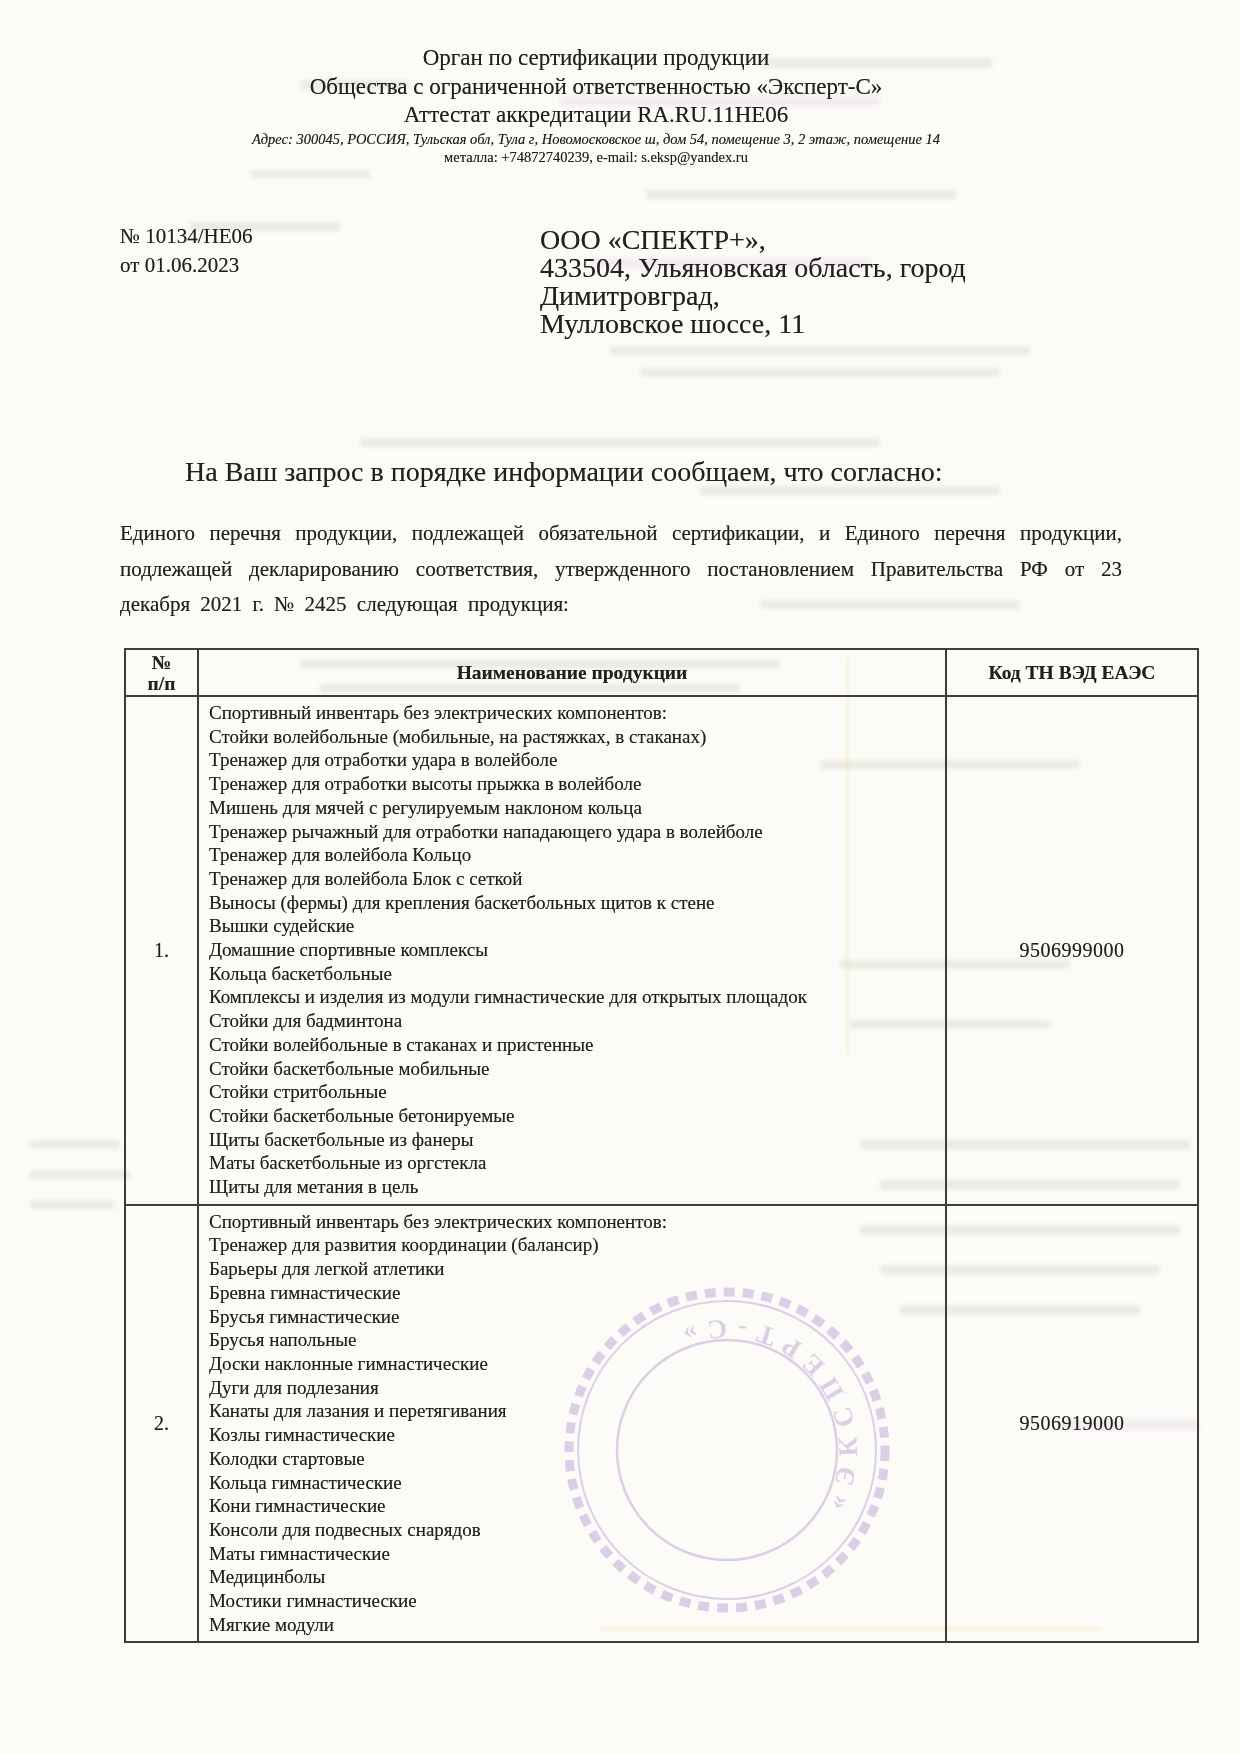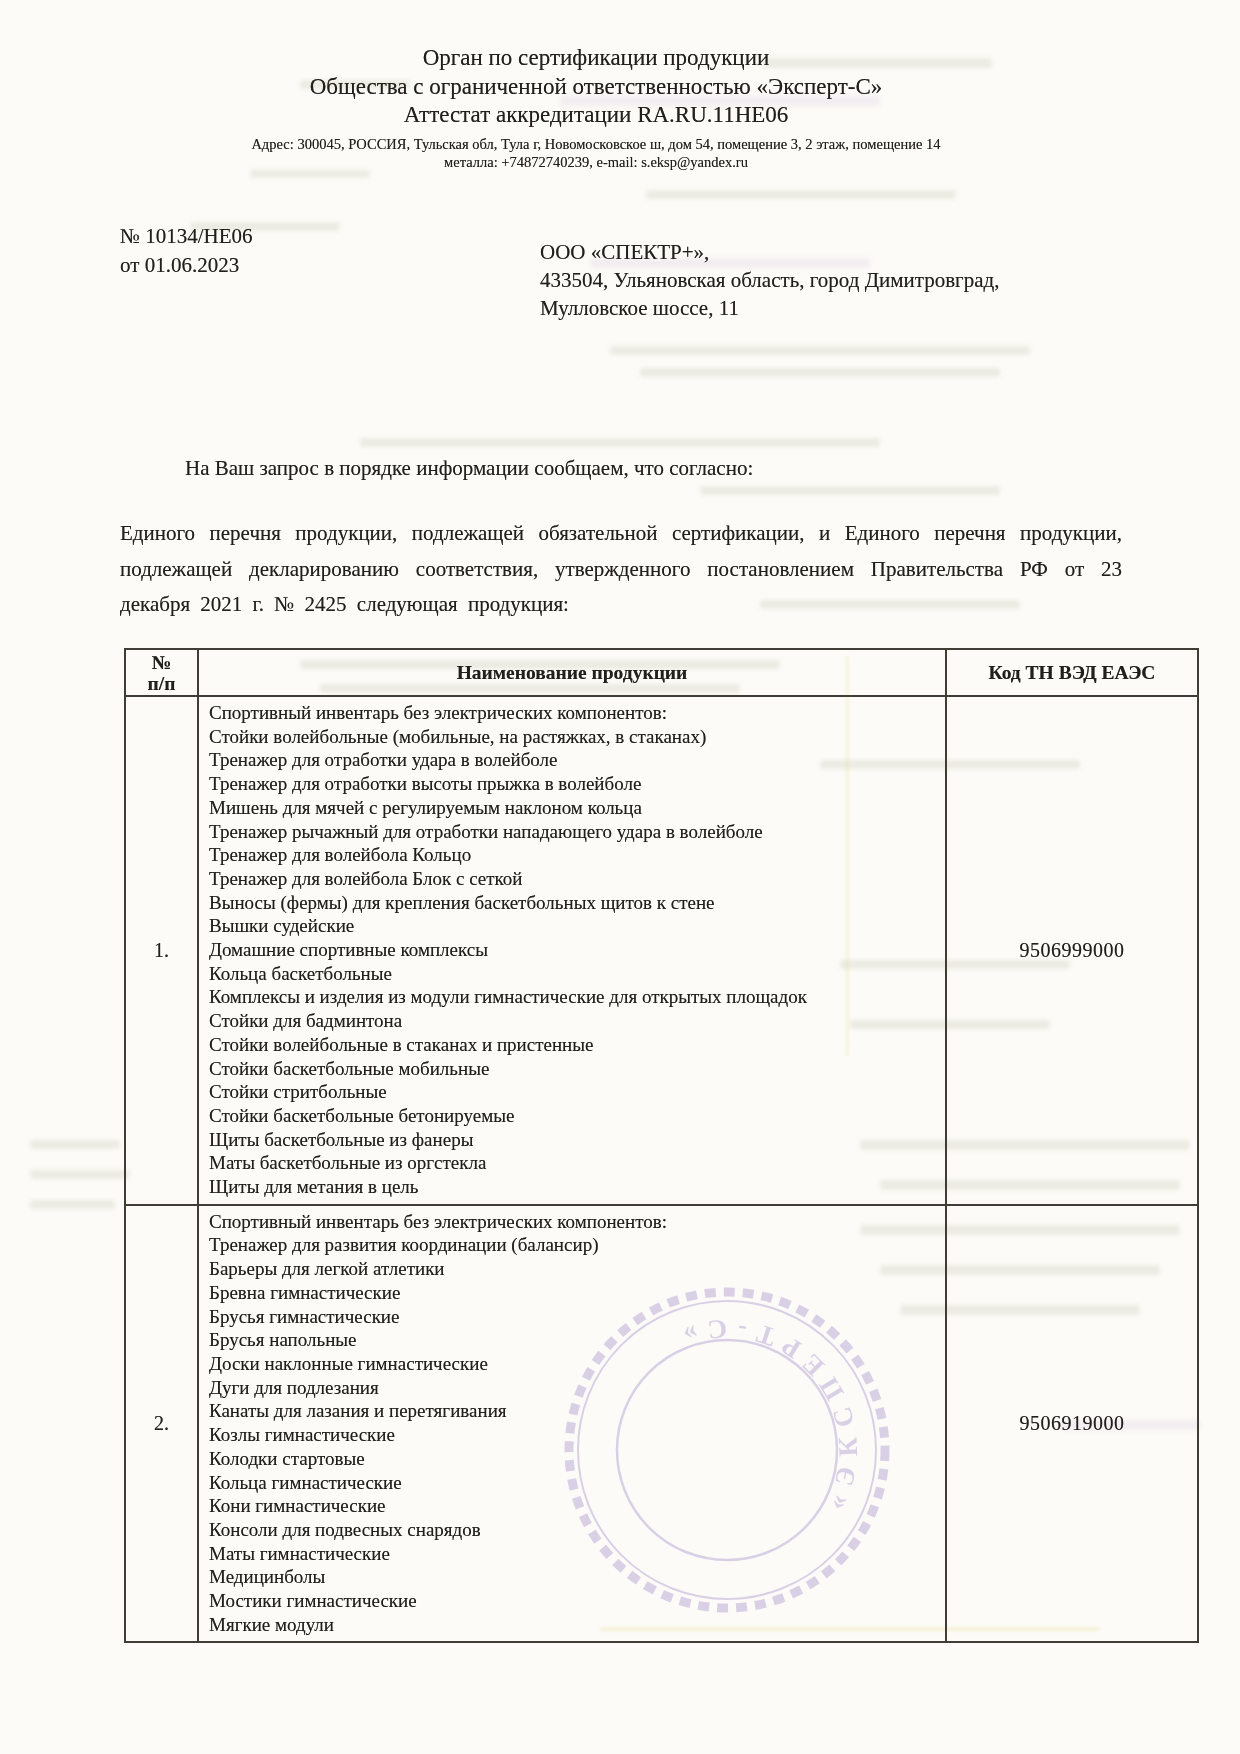--- a/index.html
+++ b/index.html
@@ -12,37 +12,37 @@
     font-family:"Liberation Serif","DejaVu Serif",serif;
     color:#22201c;
   }
   .page *{box-sizing:border-box;}
   
   .letterhead{
     position:absolute;left:120px;top:44px;width:952px;
     text-align:center;line-height:28.5px;font-size:23px;
     text-shadow:0 0 0.5px rgba(40,35,30,.55);
   }
-  .letterhead .small{font-size:14.5px;line-height:18px;margin-top:5px;}
+  .letterhead .small{font-size:14.5px;line-height:18px;font-style:italic;}
   .letterhead .small2{font-size:14.5px;line-height:18px;}
   
   .ref-block{
     position:absolute;left:120px;top:222px;
     font-size:21px;line-height:29px;
     text-shadow:0 0 0.5px rgba(40,35,30,.5);
   }
   .recipient-block{
-    position:absolute;left:540px;top:238px;width:560px;
-    font-size:21px;line-height:28px;
+    position:absolute;left:540px;top:226px;width:560px;
+    font-size:28px;line-height:28px;
     text-shadow:0 0 0.5px rgba(40,35,30,.5);
   }
   
   .para-intro{
     position:absolute;left:185px;top:456px;width:900px;
-    font-size:21px;
+    font-size:28px;
     text-shadow:0 0 0.5px rgba(40,35,30,.5);
   }
   .para-main{
     position:absolute;left:120px;top:516px;width:1002px;
     font-size:21px;line-height:35.5px;
     text-align:justify;text-align-last:left;word-spacing:5px;
     text-shadow:0 0 0.5px rgba(40,35,30,.5);
   }
   
   .products-table{

